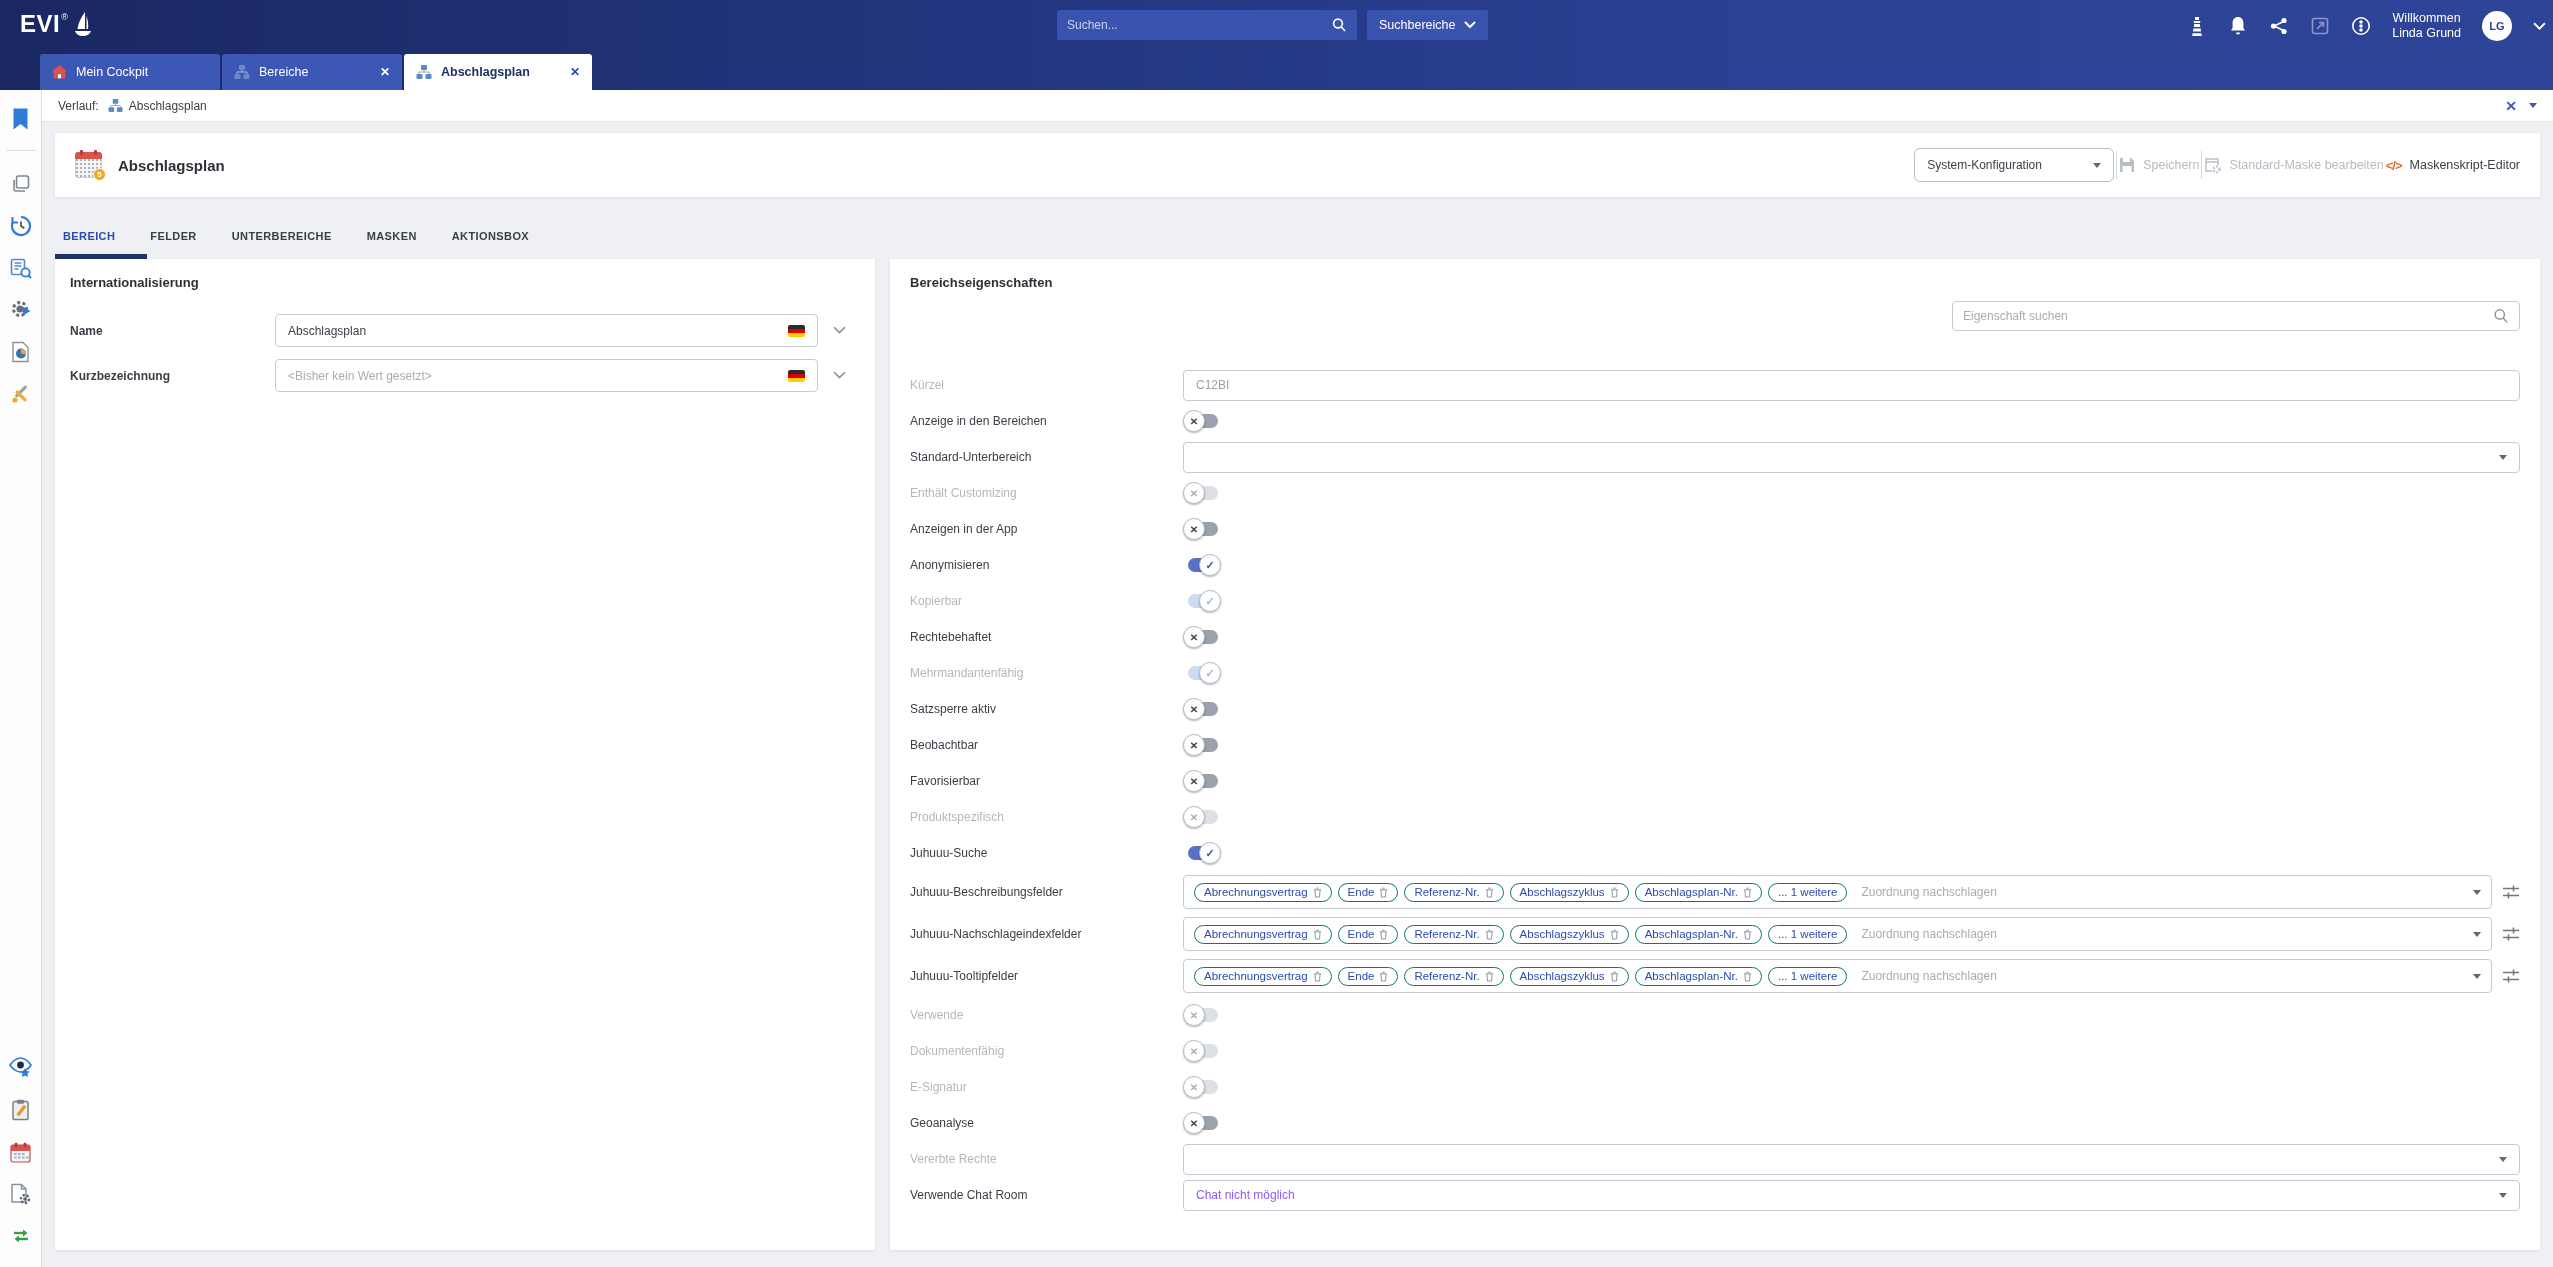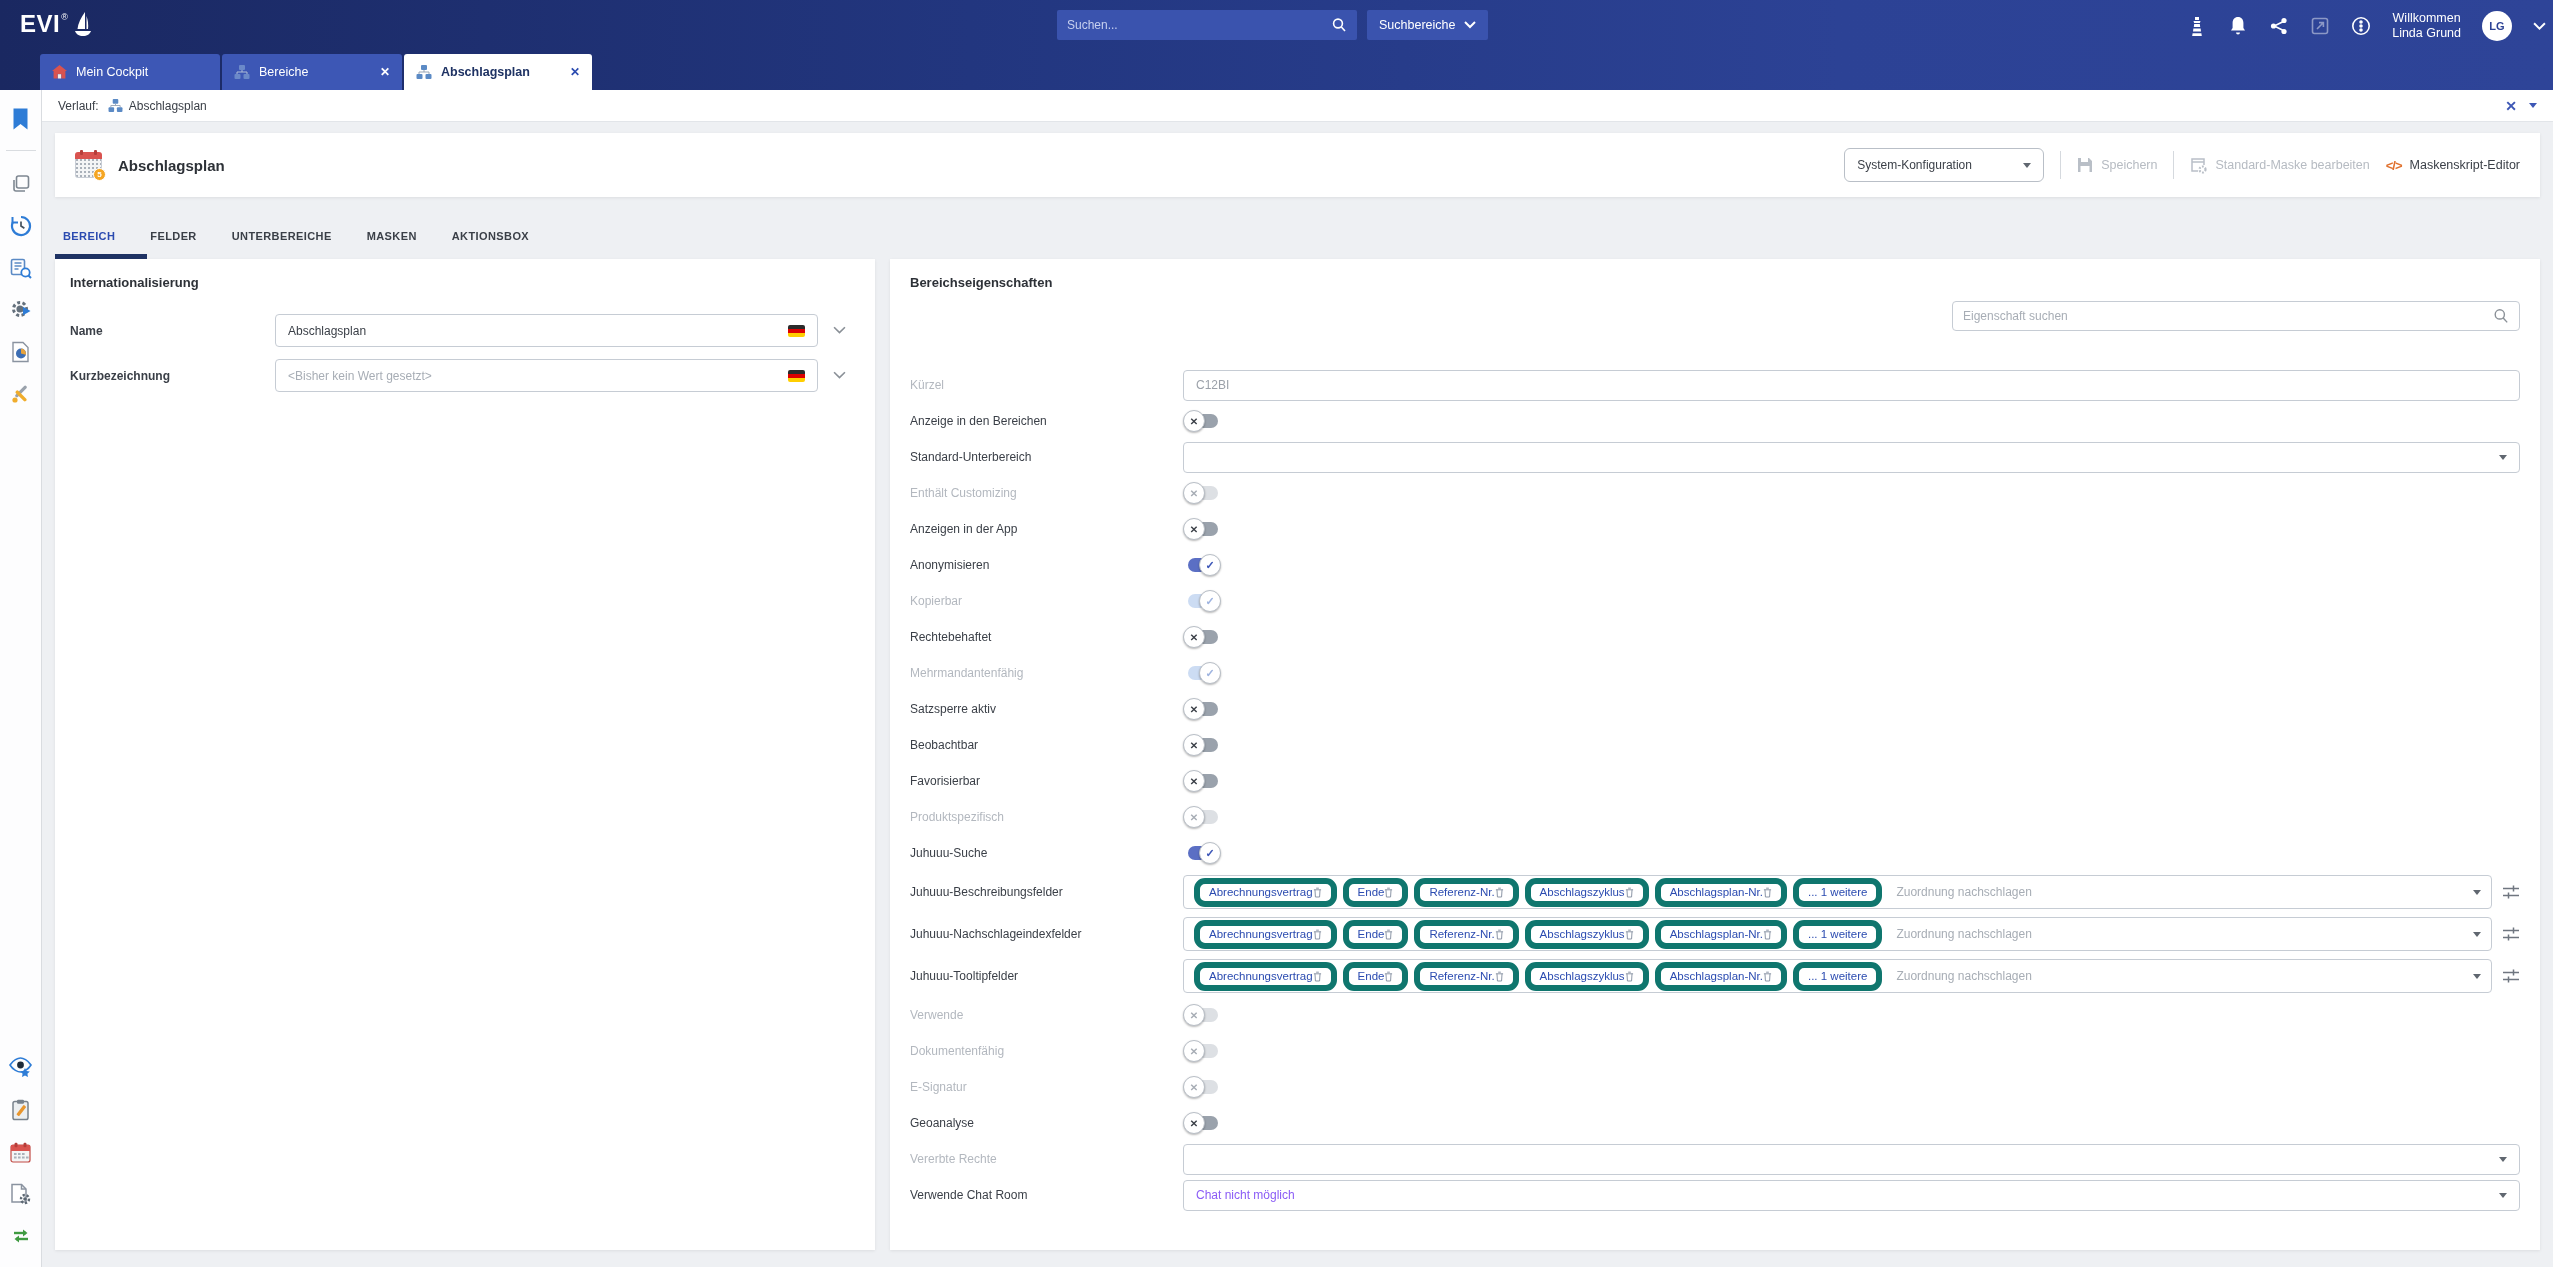--- a/index.html
+++ b/index.html
@@ -52,21 +52,21 @@
   .hist-right { margin-left:auto; display:flex; align-items:center; gap:12px; }
   .hist-x { color:#3d57b5; font-weight:bold; font-size:14px; cursor:pointer; }
   .hist-caret { width:0; height:0; border-left:4px solid transparent; border-right:4px solid transparent;
     border-top:5px solid #3d57b5; cursor:pointer; }
 
   
   .content { flex:1; padding:11px 13px 0 13px; overflow:hidden; }
   .page-header { background:#fff; height:64px; box-shadow:0 1px 3px rgba(0,0,0,.08); display:flex;
     align-items:center; padding:0 20px; }
   .ph-title { font-size:15px; font-weight:bold; color:#2d3137; margin-left:16px; }
-  .ph-right { margin-left:auto; display:flex; align-items:center; gap:16px; }
+  .ph-right { margin-left:auto; display:flex; align-items:center; gap:2px; }
   .cfg-select { width:200px; height:34px; border:1px solid #b9bfc7; border-radius:6px; display:flex;
     align-items:center; padding:0 12px; font-size:12px; cursor:pointer; }
   .caret-tri { width:0; height:0; border-left:4px solid transparent; border-right:4px solid transparent;
     border-top:5px solid #606770; margin-left:auto; }
   .vdiv { width:1px; height:28px; background:#d5d9de; }
   .act-btn { display:flex; align-items:center; gap:8px; font-size:12.5px; cursor:pointer; }
   .act-btn.disabled { color:#b6bbc2; cursor:default; }
   .code-ico { color:#e0712e; font-weight:bold; font-size:13px; letter-spacing:-1px; }
 
   
@@ -143,21 +143,21 @@
   .is-disabled.st-off .track { background:#dde0e4; }
   .is-disabled.st-off .knob::after { color:#a7adb5; }
   .is-disabled.st-on .track { background:#ccdcf3; }
   .is-disabled.st-on .knob::after { color:#9fb4e0; }
 
   
   .chipwrap { flex:1; display:flex; align-items:center; gap:10px; }
   .chipfield { flex:1; height:34px; border:1px solid #c6ccd4; border-radius:4px; display:flex; align-items:center;
     padding:0 10px; gap:0; overflow:hidden; }
   .chips { display:flex; align-items:center; }
-  .chip { display:inline-flex; align-items:center; border:6px solid #0f766e; color:#2b4bb0;
+  .chip { display:inline-flex; align-items:center; gap:5px; border:1px solid #0f766e; color:#2b4bb0;
     border-radius:11px; padding:2.5px 9px; font-size:11.5px; margin-right:6px; white-space:nowrap; cursor:pointer; }
   .chip .trash { flex:none; }
   .chip-ph { color:#a7adb5; font-size:12px; margin-left:8px; white-space:nowrap; }
   .chipfield .caret-tri { margin-left:auto; }
   .colset { flex:none; cursor:pointer; }
 </style>
 </head>
 <body>
 
 <div class="topbar">

